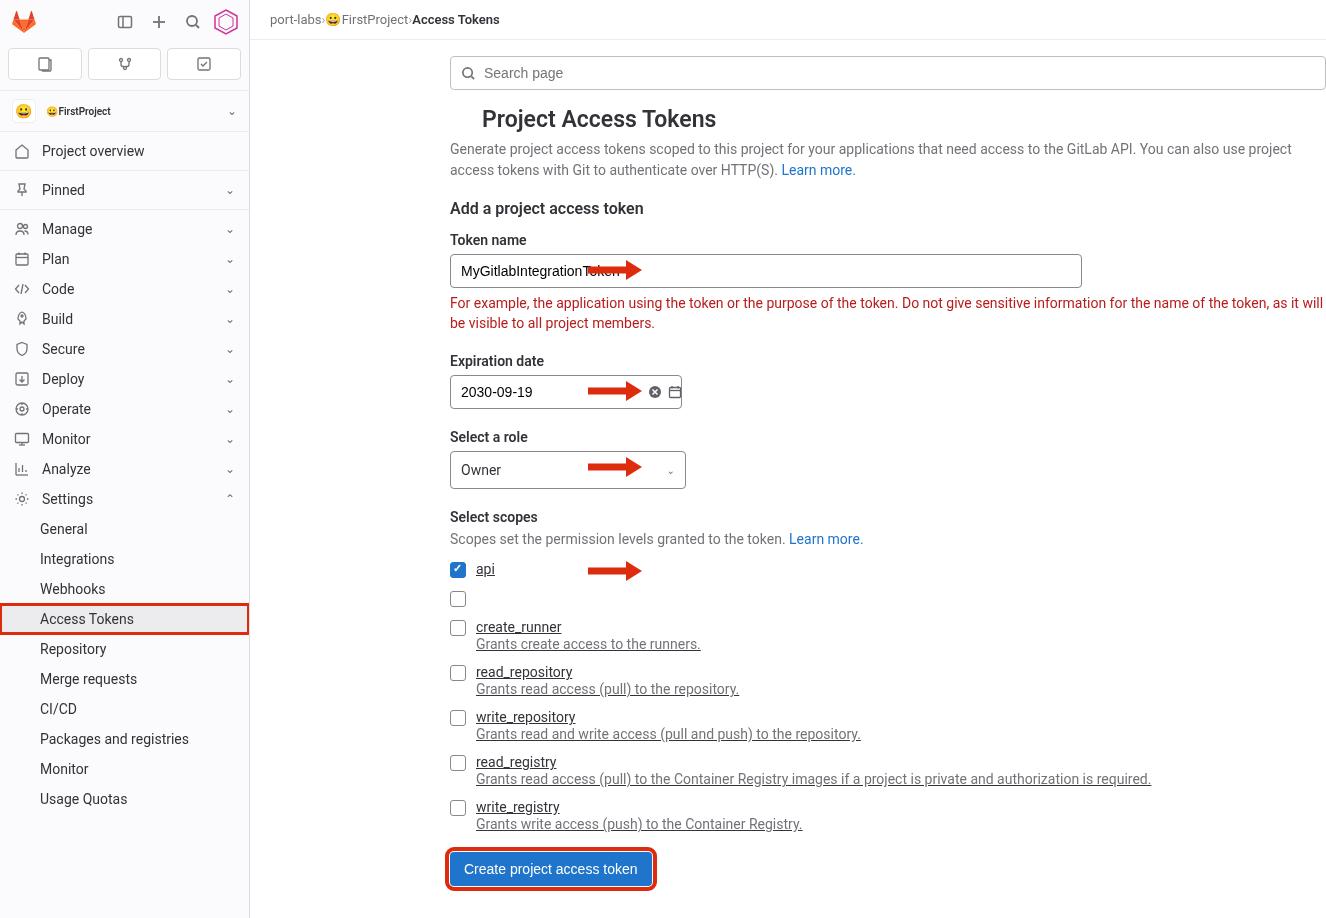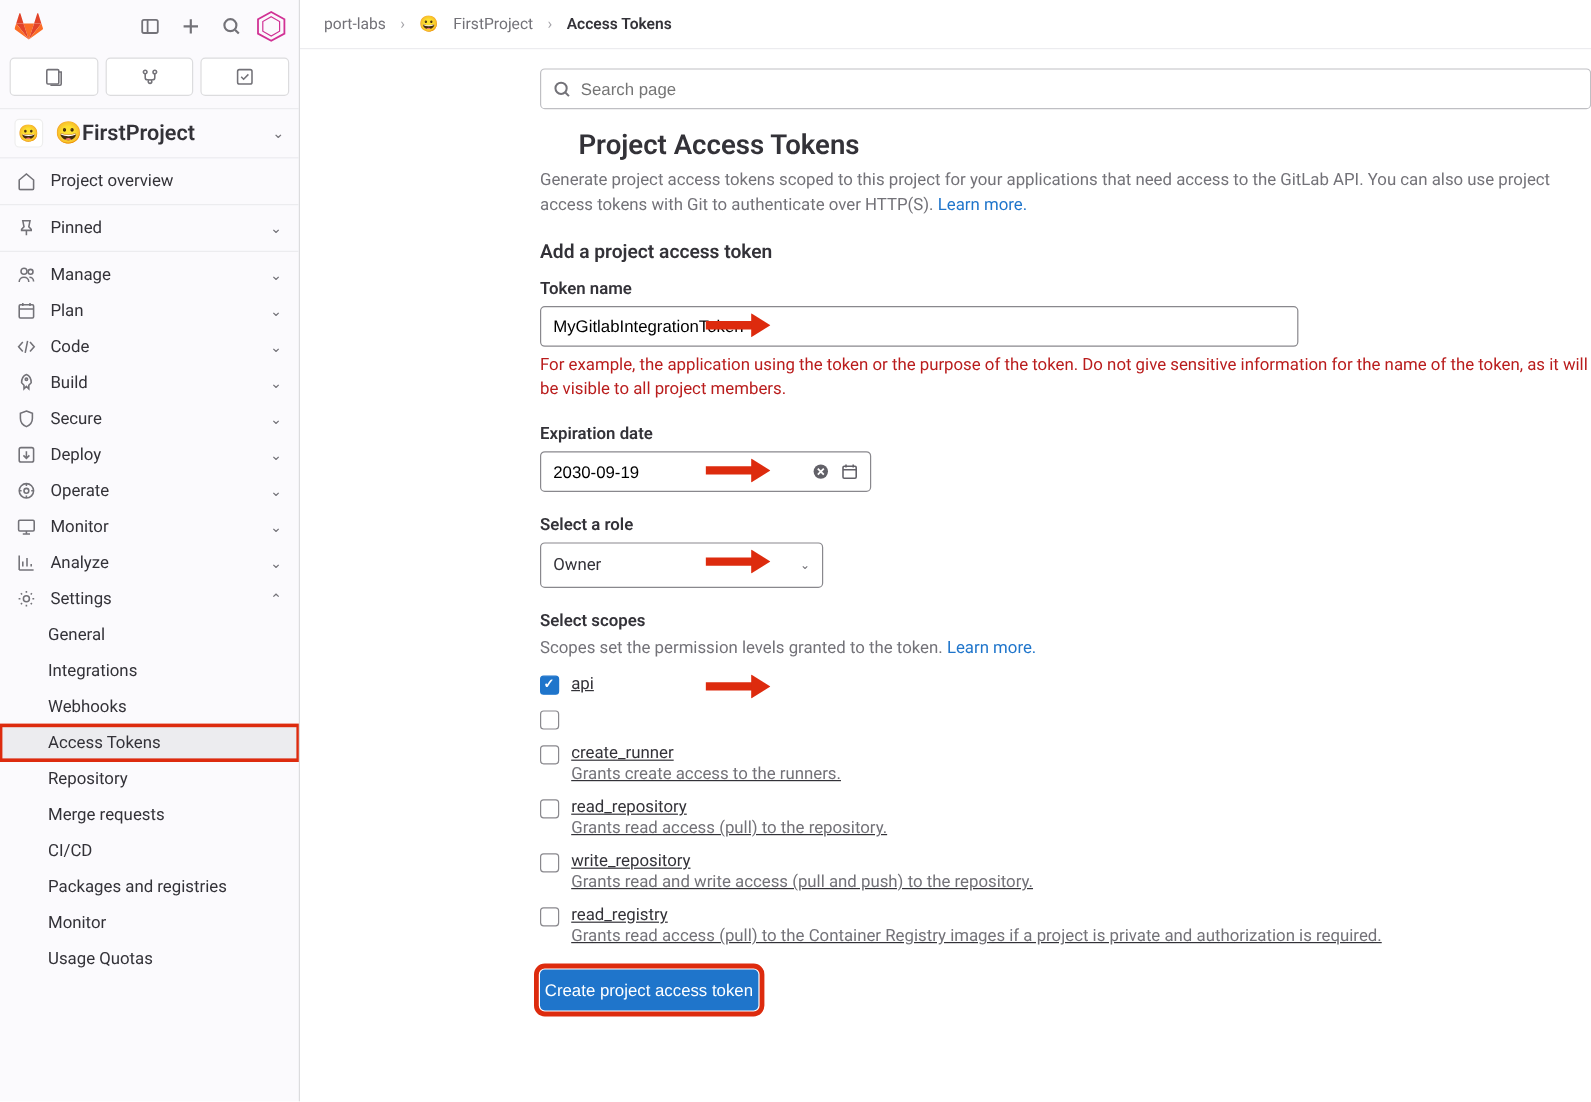--- a/index.html
+++ b/index.html
@@ -13,36 +13,36 @@
     .logo { width: 28px; height: 28px; display:flex; align-items:center; justify-content:center; }
     .top-spacer { flex: 1; }
     .top-icon { width: 28px; height: 28px; display: flex; align-items: center; justify-content: center; color: #737278; border-radius: 4px; cursor: pointer; }
     .avatar-hex { width: 26px; height: 26px; }
     
     .toolbar-row { display: flex; gap: 6px; padding: 4px 8px 10px; }
     .toolbar-btn { flex: 1; height: 32px; border: 1px solid #dcdcde; background: #fff; border-radius: 4px; display: flex; align-items: center; justify-content: center; color: #737278; cursor: pointer; }
     
     .project-header { display: flex; align-items: center; padding: 8px 12px; gap: 10px; cursor: pointer; border-top: 1px solid #ececef; border-bottom: 1px solid #ececef; }
     .project-avatar { width: 24px; height: 24px; border-radius: 4px; background: #fff; border: 1px solid #eee; display: flex; align-items: center; justify-content: center; font-size: 14px; }
-    .project-name { font-weight: 600; flex: 1; font-size: 18px; }
+    .project-name { font-weight: 600; flex: 1; font-size: 10px; }
     .chevron { color: #737278; font-size: 12px; }
     
     .nav-list { flex: 1; overflow-y: auto; padding: 4px 0; }
     .nav-item { display: flex; align-items: center; padding: 7px 14px; gap: 12px; color: #333238; cursor: pointer; font-size: 14px; }
     .nav-icon { width: 16px; height: 16px; display: flex; align-items: center; justify-content: center; color: #737278; flex-shrink: 0; }
     .nav-label { flex: 1; }
     .nav-separator { height: 1px; background: #ececef; margin: 4px 0; }
     
     .sub-item { display: flex; align-items: center; padding: 7px 14px 7px 40px; cursor: pointer; font-size: 14px; }
     .sub-item.active { background: #ececef; font-weight: 400; }
     .sub-item.active-highlight { outline: 3px solid #dd2b0e; outline-offset: -2px; background: #ececef; }
     
     
     .main { flex: 1; display: flex; flex-direction: column; overflow: hidden; }
-    .breadcrumb { padding: 12px 20px; border-bottom: 1px solid #ececef; display: flex; align-items: center; gap: 12px; font-size: 13px; color: #737278; }
+    .breadcrumb { padding: 12px 20px; border-bottom: 1px solid #ececef; display: flex; align-items: center; gap: 0; font-size: 13px; color: #737278; }
     .breadcrumb .sep { color: #a4a3a8; }
     .breadcrumb .emoji-small { font-size: 13px; }
     .breadcrumb .current { font-weight: 600; color: #333238; }
     .crumb-link { cursor: pointer; }
     
     .content { flex: 1; padding: 16px 0 24px 200px; overflow-y: auto; position: relative; }
     
     .search-wrap { margin-bottom: 16px; }
     .search-box { width: 100%; height: 34px; border: 1px solid #bfbfc3; border-radius: 4px; display: flex; align-items: center; padding: 0 10px; gap: 8px; color: #737278; }
     .search-box input { border: none; outline: none; font-size: 14px; flex: 1; background: transparent; }
@@ -51,36 +51,36 @@
     .page-desc { color: #737278; font-size: 14px; margin-bottom: 18px; line-height: 1.5; }
     .link { color: #1f75cb; cursor: pointer; }
     
     h2.section-title { font-size: 16px; font-weight: 600; margin-bottom: 14px; }
     
     .form-group { margin-bottom: 20px; position: relative; }
     .form-label { font-weight: 600; font-size: 14px; display: block; margin-bottom: 6px; }
     .text-input { width: 632px; height: 34px; border: 1px solid #89888d; border-radius: 4px; padding: 0 10px; font-size: 14px; }
     .help-text { color: #b91c1c; font-size: 14px; margin-top: 6px; line-height: 1.4; }
     
-    .date-input-wrap { display: inline-flex; align-items: center; width: 276px; height: 34px; border: 1px solid #89888d; border-radius: 4px; padding: 0 8px 0 10px; gap: 6px; }
+    .date-input-wrap { display: inline-flex; align-items: center; width: 232px; height: 34px; border: 1px solid #89888d; border-radius: 4px; padding: 0 8px 0 10px; gap: 6px; }
     .date-input-wrap input { border: none; outline: none; flex: 1; font-size: 14px; }
     .small-icon { color: #626168; cursor: pointer; width: 18px; height: 18px; display: flex; align-items: center; justify-content: center; }
     
     .select-wrap { display: inline-flex; align-items: center; width: 236px; height: 38px; border: 1px solid #89888d; border-radius: 4px; padding: 0 10px; justify-content: space-between; cursor: pointer; }
     .select-chevron { font-size: 10px; color: #737278; }
     
     .scopes-desc { color: #737278; font-size: 14px; margin-bottom: 14px; }
     .scope-item { display: flex; gap: 10px; margin-bottom: 12px; align-items: flex-start; text-decoration: underline; }
     .checkbox { width: 16px; height: 16px; border: 1px solid #89888d; border-radius: 3px; flex-shrink: 0; margin-top: 1px; cursor: pointer; background: #fff; position: relative; }
     .checkbox.checked { background: #1f75cb; border-color: #1f75cb; }
     .checkbox.checked::after { content: "✓"; color: #fff; font-size: 11px; position: absolute; top: -1px; left: 2px; font-weight: bold; }
     .scope-label { font-size: 14px; }
     .scope-desc { font-size: 14px; color: #737278; margin-top: 1px; }
     
-    .create-btn { background: #1f75cb; color: #fff; border: none; padding: 9px 4px; border-radius: 4px; font-size: 14px; font-weight: 400; cursor: pointer; outline: 4px solid #dd2b0e; outline-offset: 1px; }
+    .create-btn { background: #1f75cb; color: #fff; border: none; padding: 9px 14px; border-radius: 4px; font-size: 14px; font-weight: 400; cursor: pointer; outline: 4px solid #dd2b0e; outline-offset: 1px; }
     
     
     .arrow { position: absolute; left: 138px; width: 54px; height: 20px; pointer-events: none; }
     .arrow svg { width: 100%; height: 100%; }
   </style>
 </head>
 <body>
 
 <div class="app">
   <aside class="sidebar">
@@ -406,20 +406,27 @@
                 <div class="scope-desc">Grants read and write access (pull and push) to the repository.</div>
               </div>
             </div>
             <div class="scope-item">
               <div class="checkbox"></div>
               <div>
                 <div class="scope-label">read_registry</div>
                 <div class="scope-desc">Grants read access (pull) to the Container Registry images if a project is private and authorization is required.</div>
               </div>
             </div>
+            <div class="scope-item">
+              <div class="checkbox"></div>
+              <div>
+                <div class="scope-label">write_registry</div>
+                <div class="scope-desc">Grants write access (push) to the Container Registry.</div>
+              </div>
+            </div>
           </div>
       </div>
       
       <button class="create-btn">Create project access token</button>
       
     </div>
   </main>
 </div>
 
 </body></html>

